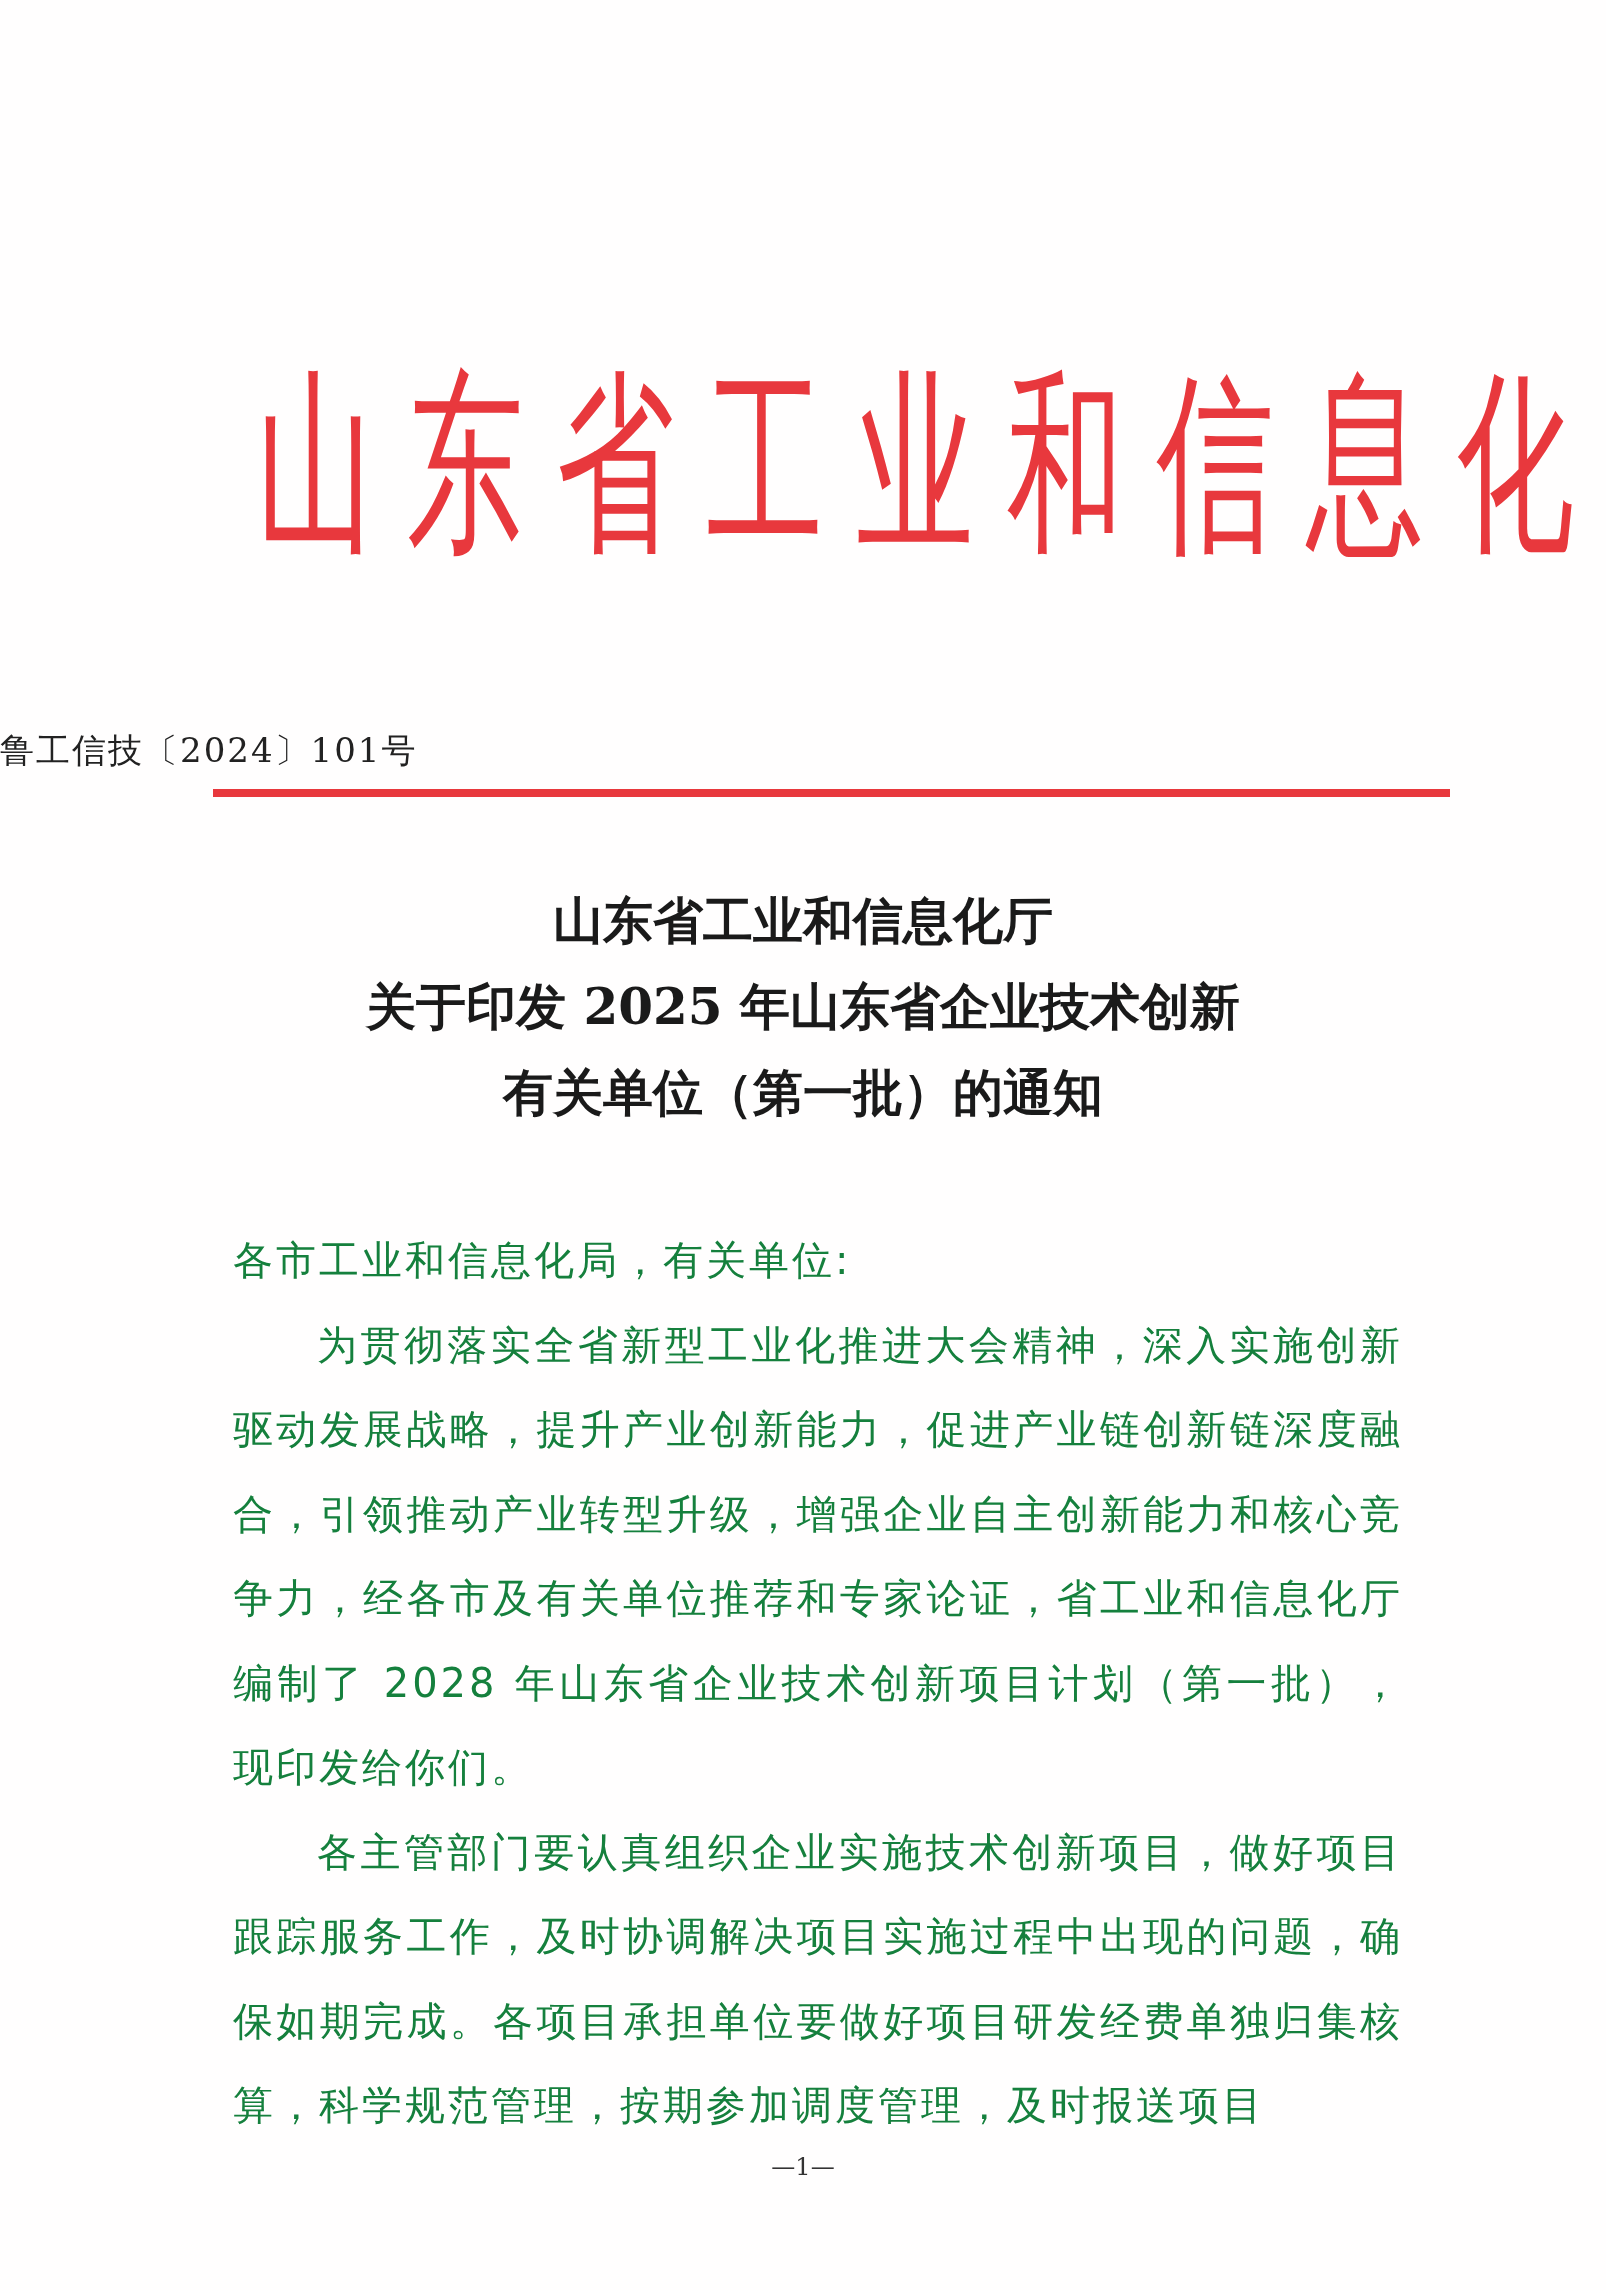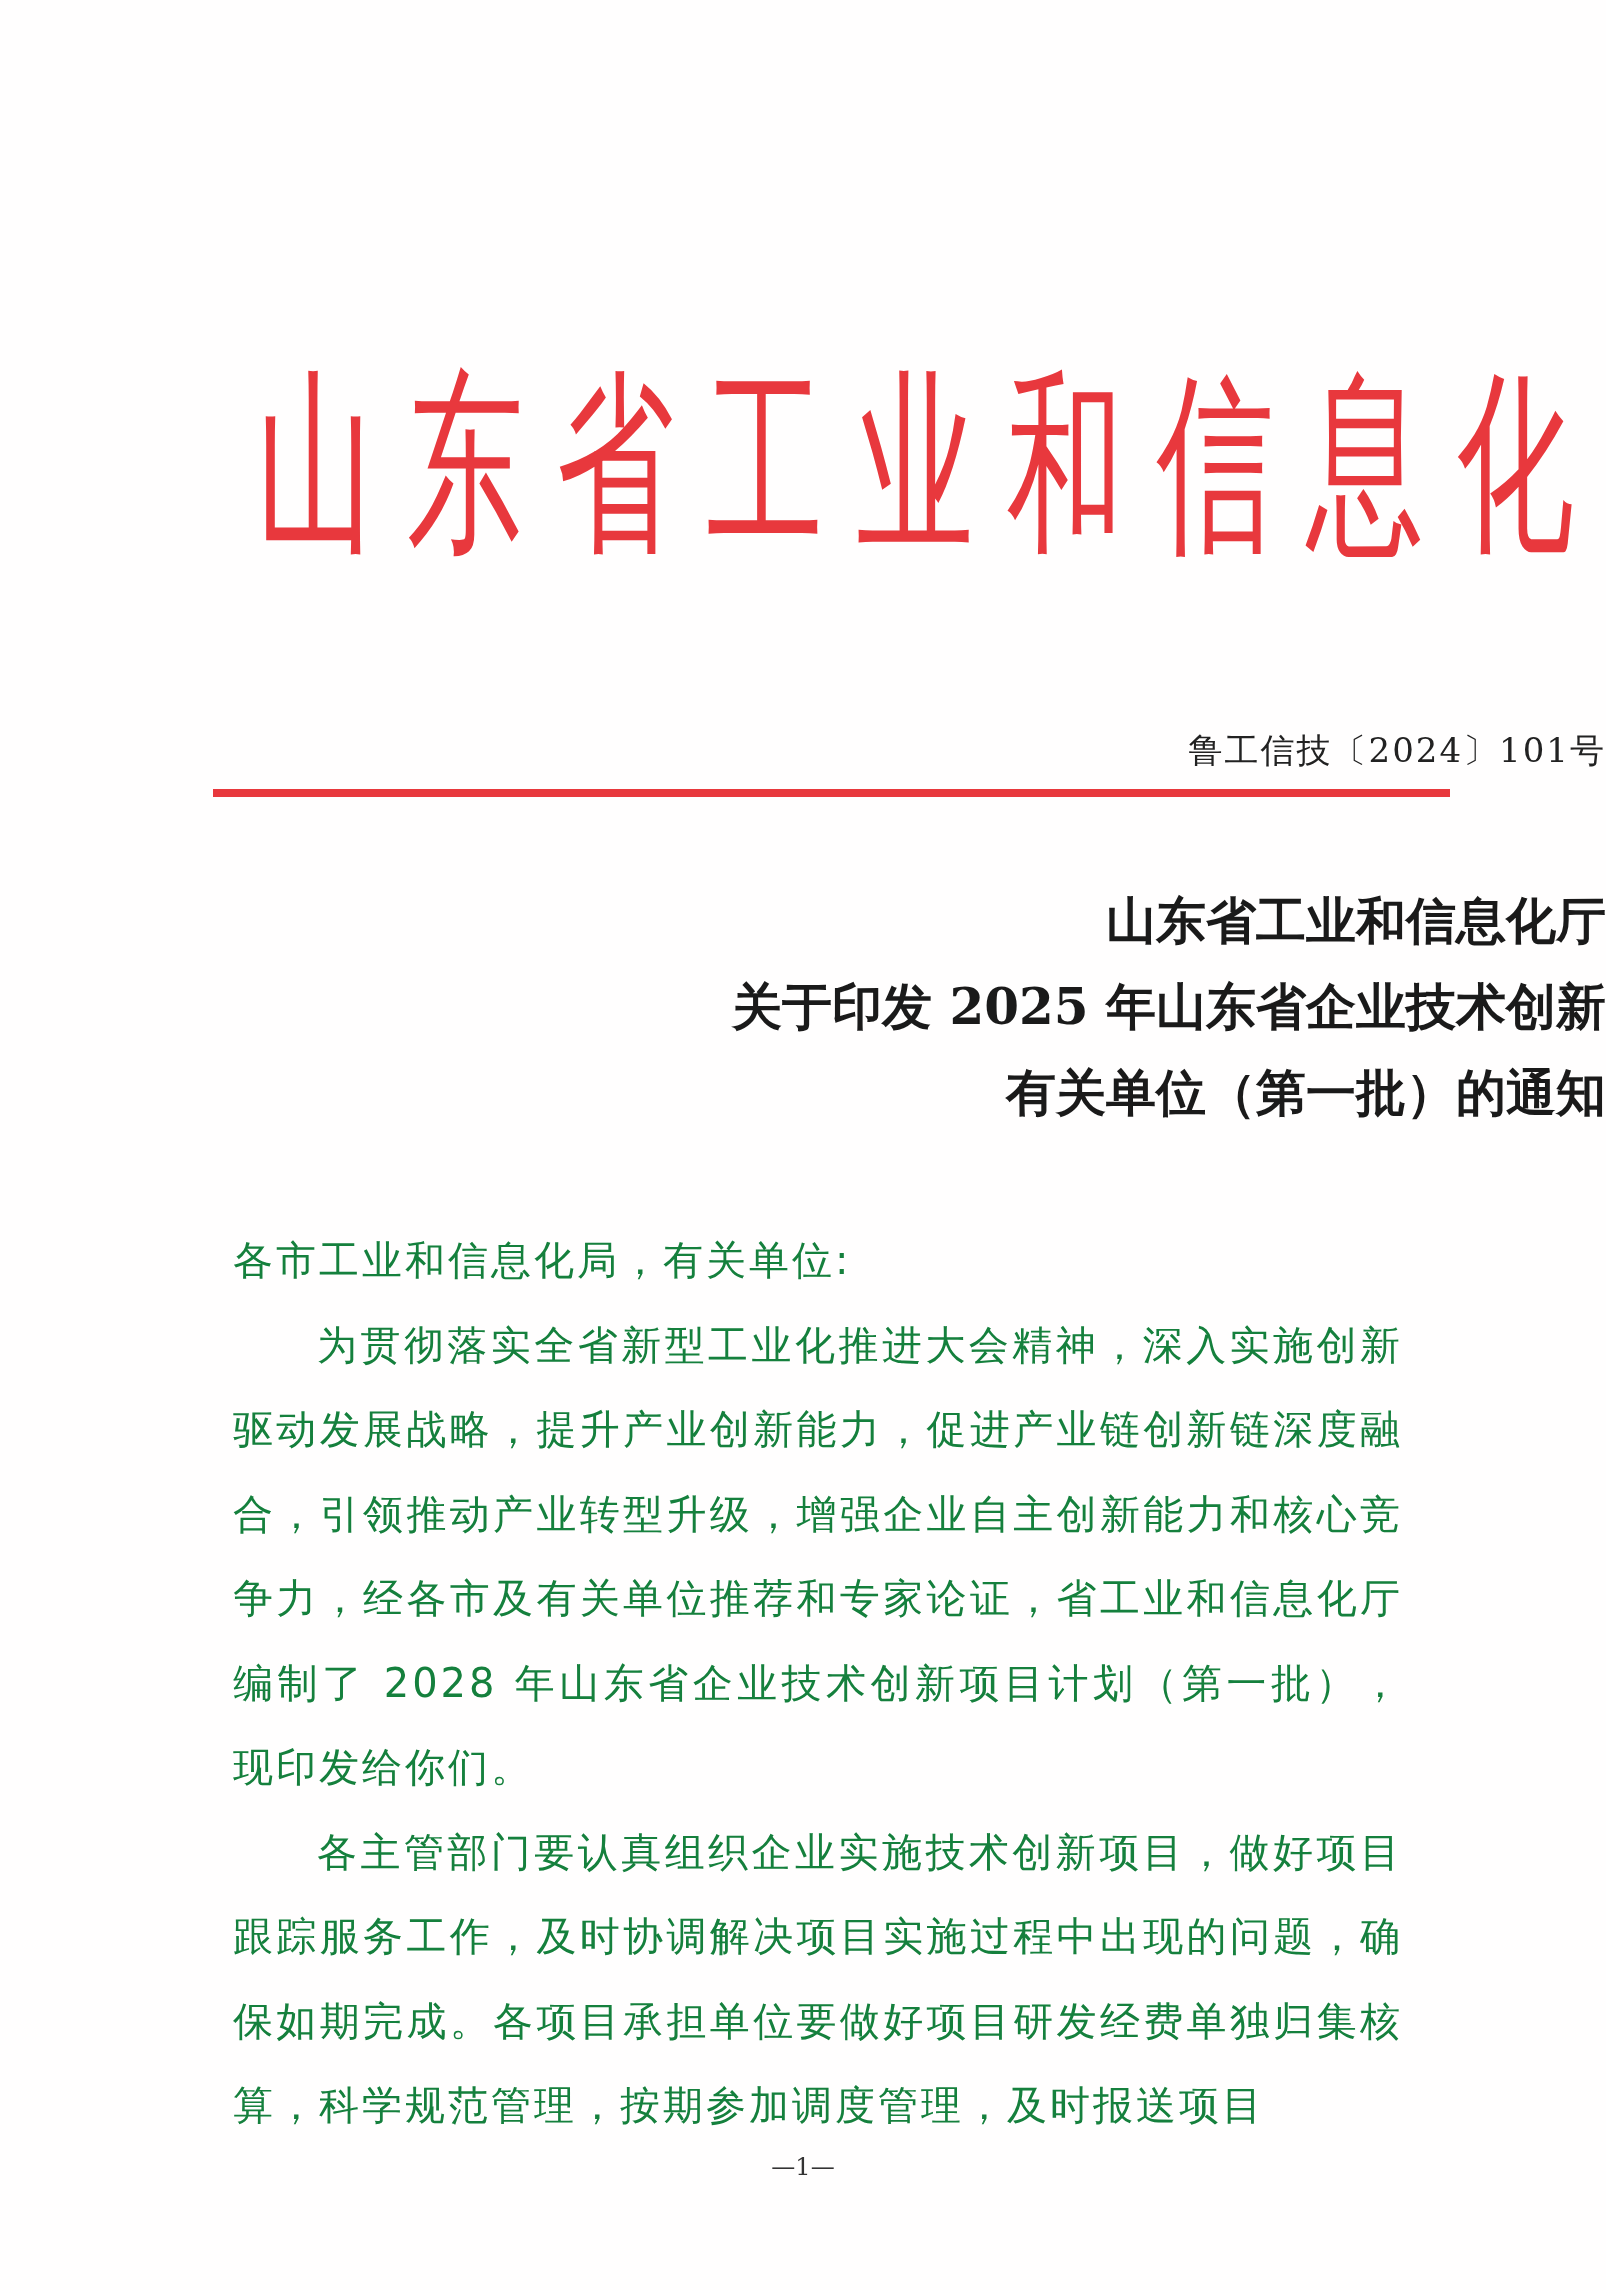--- a/index.html
+++ b/index.html
@@ -9,31 +9,31 @@
     .masthead {
       position: absolute; left: 240px; top: 355px; width: 1180px; height: 215px;
       display: flex; justify-content: space-between; align-items: center;
       color: #e8383d;
       font-family: "DejaVu Serif", "Liberation Serif", serif;
       font-size: 150px; line-height: 1;
     }
     .masthead span { display: inline-block; transform: scaleY(1.3) scaleX(0.78); transform-origin: center; }
 
     .doc-number {
-      position: absolute; left: 0; width: 1606px; top: 728px; text-align: right;
+      position: absolute; left: 0; width: 1606px; top: 728px; text-align: left;
       font-family: "DejaVu Serif", "Liberation Serif", serif;
       font-size: 34px; color: #222; letter-spacing: 2px;
     }
     .red-rule {
       position: absolute; left: 213px; top: 789px; width: 1237px; height: 8px;
       background: #e8383d;
     }
 
     .title {
-      position: absolute; left: 0; width: 1606px; top: 878px; text-align: right;
+      position: absolute; left: 0; width: 1606px; top: 878px; text-align: center;
       font-family: "DejaVu Serif", "Liberation Serif", serif;
       font-weight: bold; font-size: 50px; color: #1a1a1a; line-height: 86px;
     }
     .title div { white-space: nowrap; }
 
     .body {
       position: absolute; left: 233px; top: 1218px; width: 1170px;
       font-family: "DejaVu Sans", "Liberation Sans", sans-serif;
       font-size: 40px; color: #15803d; line-height: 84.5px; letter-spacing: 3px;
     }

